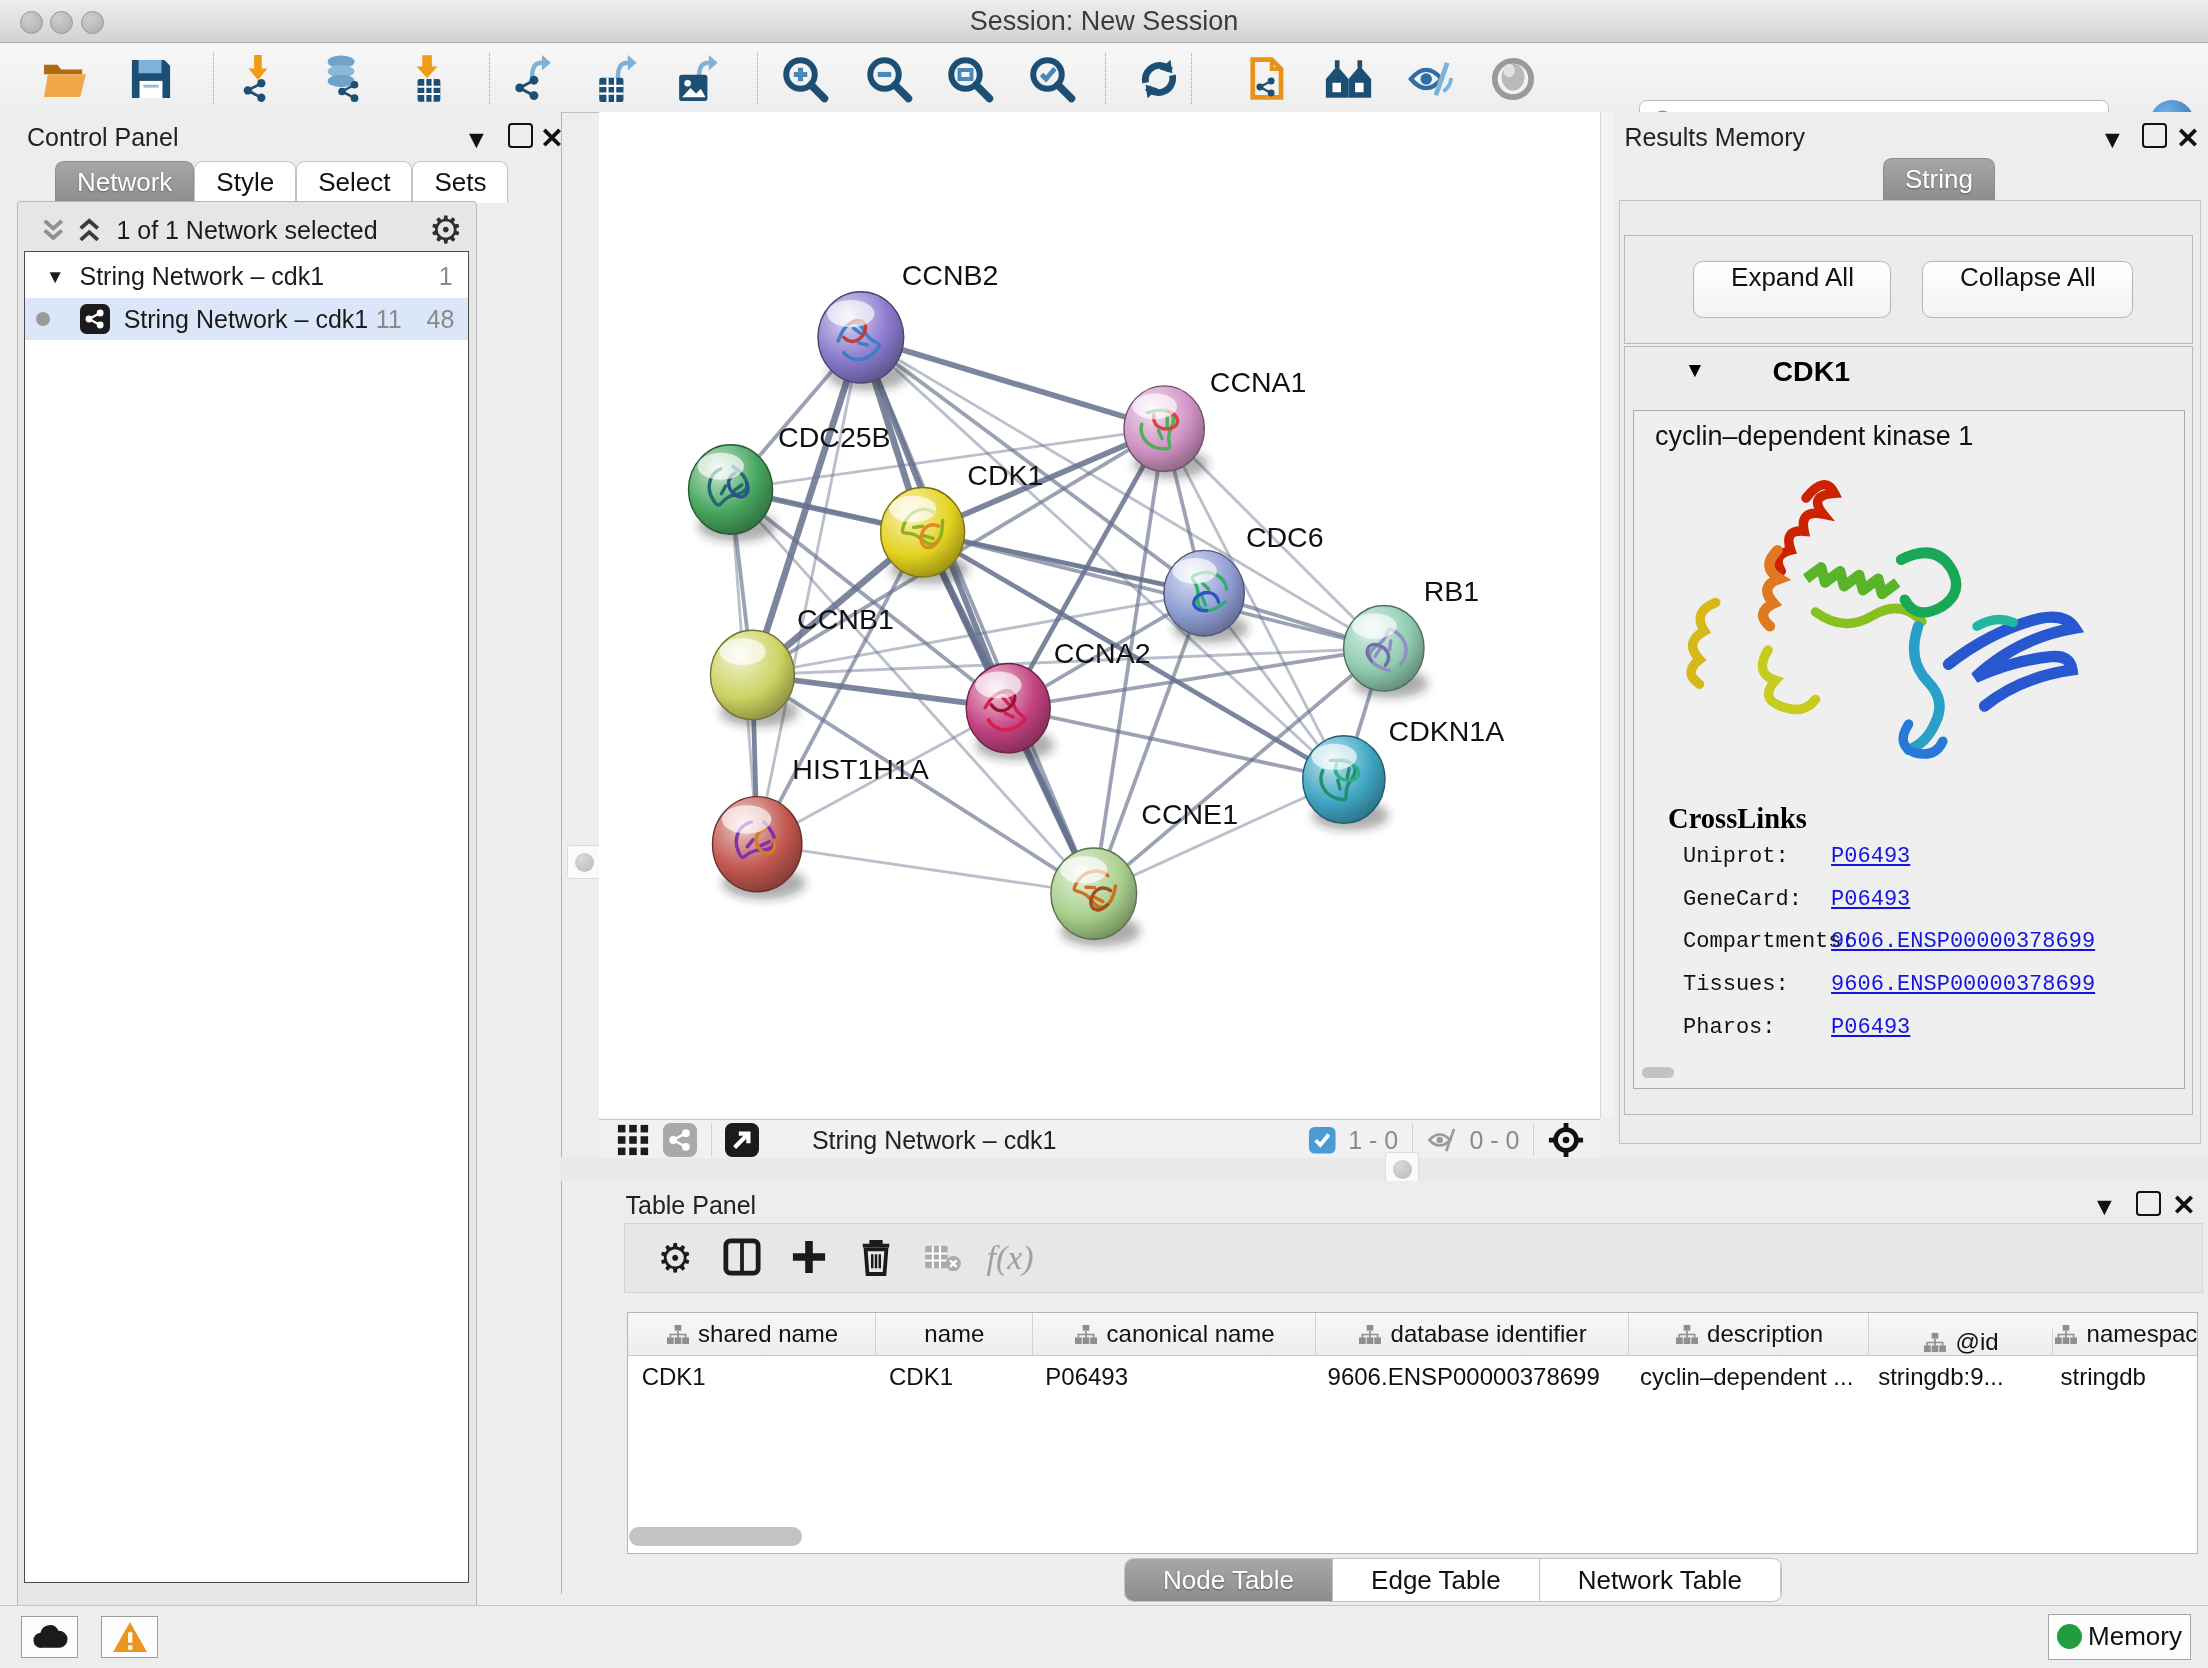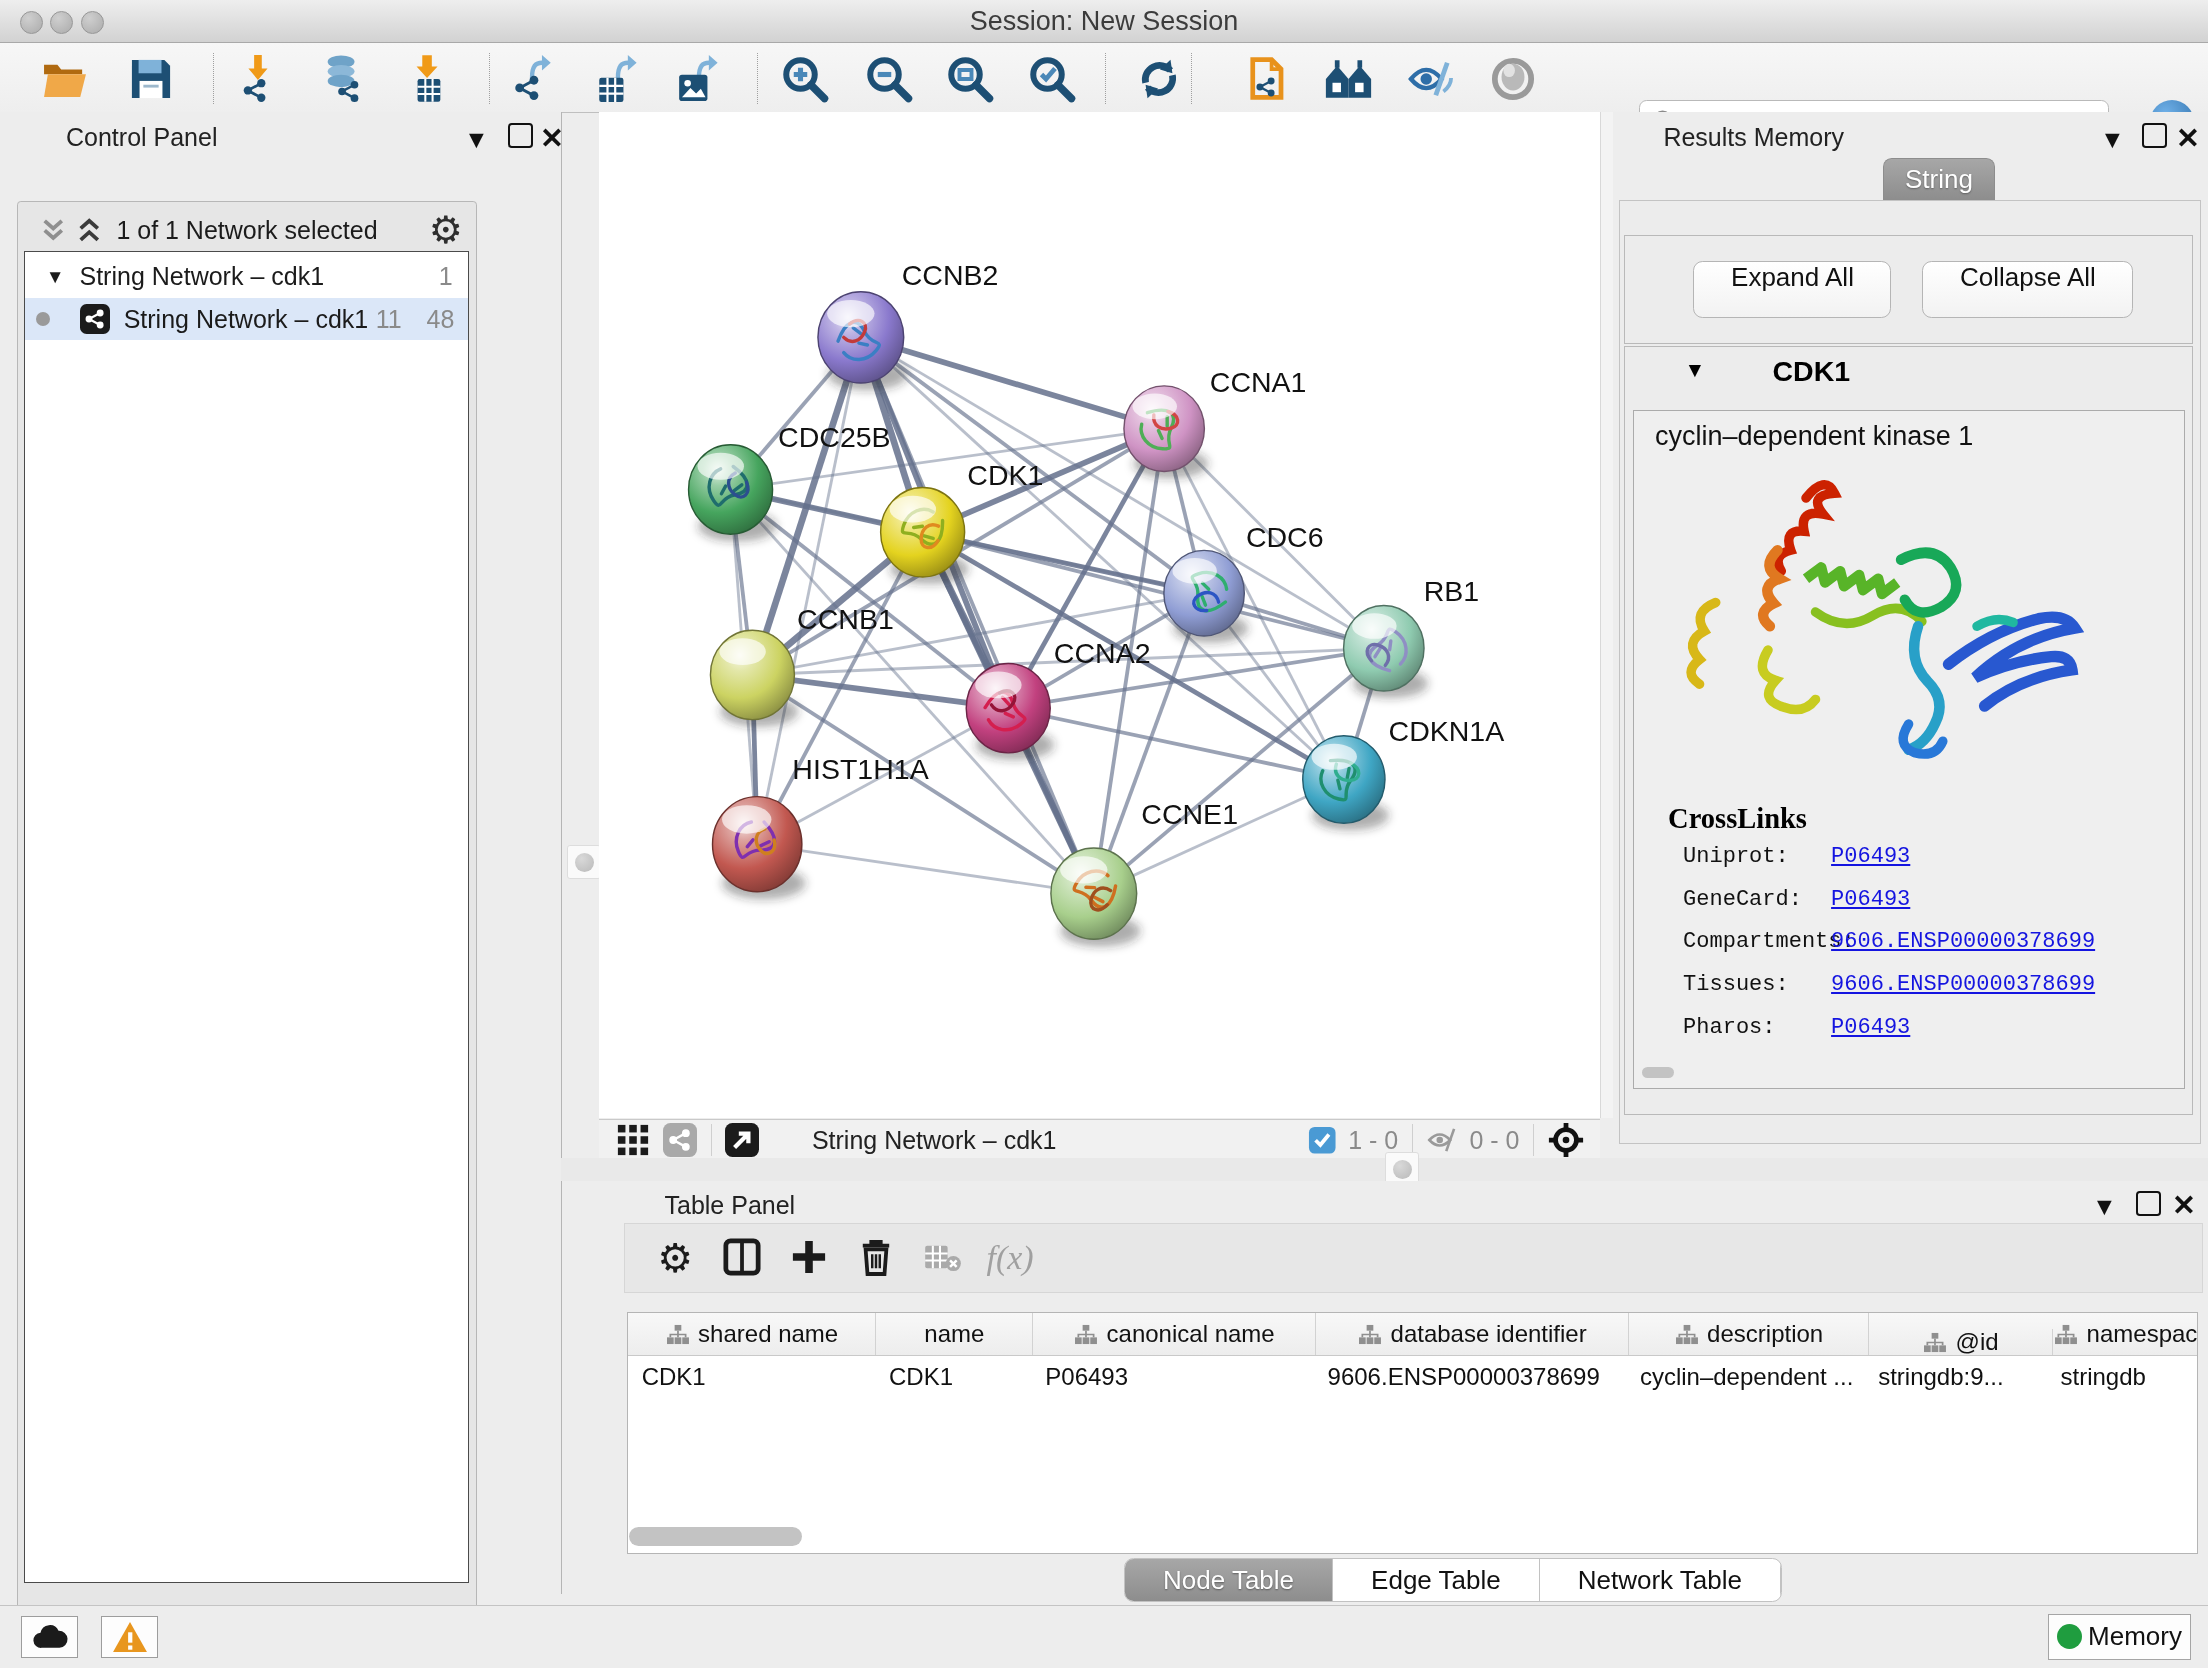--- a/index.html
+++ b/index.html
@@ -18,21 +18,21 @@
   .tbtn{position:absolute;top:11.4px;width:49px;height:49px;display:flex;align-items:center;justify-content:center;cursor:default;}
   .tdiv{position:absolute;top:9.5px;height:51px;border-left:1.9px dotted #9f9f9f;}
   #search-box{position:absolute;left:1639px;top:57px;width:468px;height:42px;background:#fff;
               border:1px solid #b9b9b9;border-radius:7.6px;display:flex;align-items:center;}
   #search-box input{border:none;outline:none;flex:1;font-size:25px;background:transparent;margin-left:5.7px;
                     font-family:"Liberation Sans",sans-serif;}
   #help-btn{position:absolute;left:2150px;top:57px;width:44px;height:44px;border-radius:50%;
             background:radial-gradient(circle at 35% 30%,#6fb0e8,#2e6ea8);color:#fff;font-size:30px;
             font-weight:bold;text-align:center;line-height:44px;}
   
-  .panel-title{font-size:25px;color:#222;margin-left:39px;}
+  .panel-title{font-size:25px;color:#222;}
   .pctl{position:absolute;top:0;font-size:25px;color:#111;}
   .float-box{width:21px;height:21px;border:2.9px solid #111;border-radius:3.8px;}
   .tab{height:41px;line-height:41px;padding:0 21px;font-size:26px;background:#fff;color:#111;
        border:1px solid #c2c2c2;border-bottom:none;border-radius:8.6px 8.6px 0 0;display:inline-block;}
   .tab.sel{background:linear-gradient(#a7a7a7,#8d8d8d);color:#fff;text-shadow:0 1px 1.9px rgba(0,0,0,.35);border-color:#8d8d8d;}
   
   #control-panel{left:0;top:112px;width:561px;height:1482px;background:#ededed;border-right:1px solid #b5b5b5;}
   #cp-tabs{position:absolute;left:55px;top:49px;}
   #cp-card{position:absolute;left:17px;top:89px;width:458px;height:1499px;background:#e6e6e6;
            border:1px solid #b7b7b7;border-radius:3.8px;}
@@ -260,20 +260,21 @@
     <input type="text" placeholder="" style="">
   </div>
   <div id="help-btn">?</div>
 </div>
 
 <div id="control-panel" class="abs">
   <div class="panel-title abs" style="left:27px;top:11.4px">Control Panel</div>
   <div class="pctl" style="left:464px;top:13.3px">▼</div>
   <div class="float-box abs" style="left:508px;top:11.4px"></div>
   <div class="pctl" style="left:540px;top:9.5px;font-weight:bold;font-size:28.5px">✕</div>
+  <div id="cp-tabs"><div class="tab sel">Network</div><div class="tab">Style</div><div class="tab">Select</div><div class="tab">Sets</div></div>
   <div id="cp-card">
     <div id="cp-sub">
       <svg class="abs" style="left:21px;top:7.6px" width="28.5" height="28.5" viewBox="0 0 30 30">
           <path d="M6 4 L15 12 L24 4 M6 14 L15 22 L24 14" fill="none" stroke="#8f8f8f" stroke-width="4"></path>
         </svg>
       <svg class="abs" style="left:57px;top:7.6px" width="28.5" height="28.5" viewBox="0 0 30 30">
           <path d="M6 12 L15 4 L24 12 M6 24 L15 16 L24 24" fill="none" stroke="#3a3a3a" stroke-width="4"></path>
         </svg>
       <div class="abs" style="left:0;top:6.7px;width:100%;text-align:center;font-size:25px;color:#1b1b1b">1 of 1 Network selected</div>
       <div class="abs" style="right:13.3px;top:-1.9px;font-size:38px;color:#2e2e2e">⚙</div>

